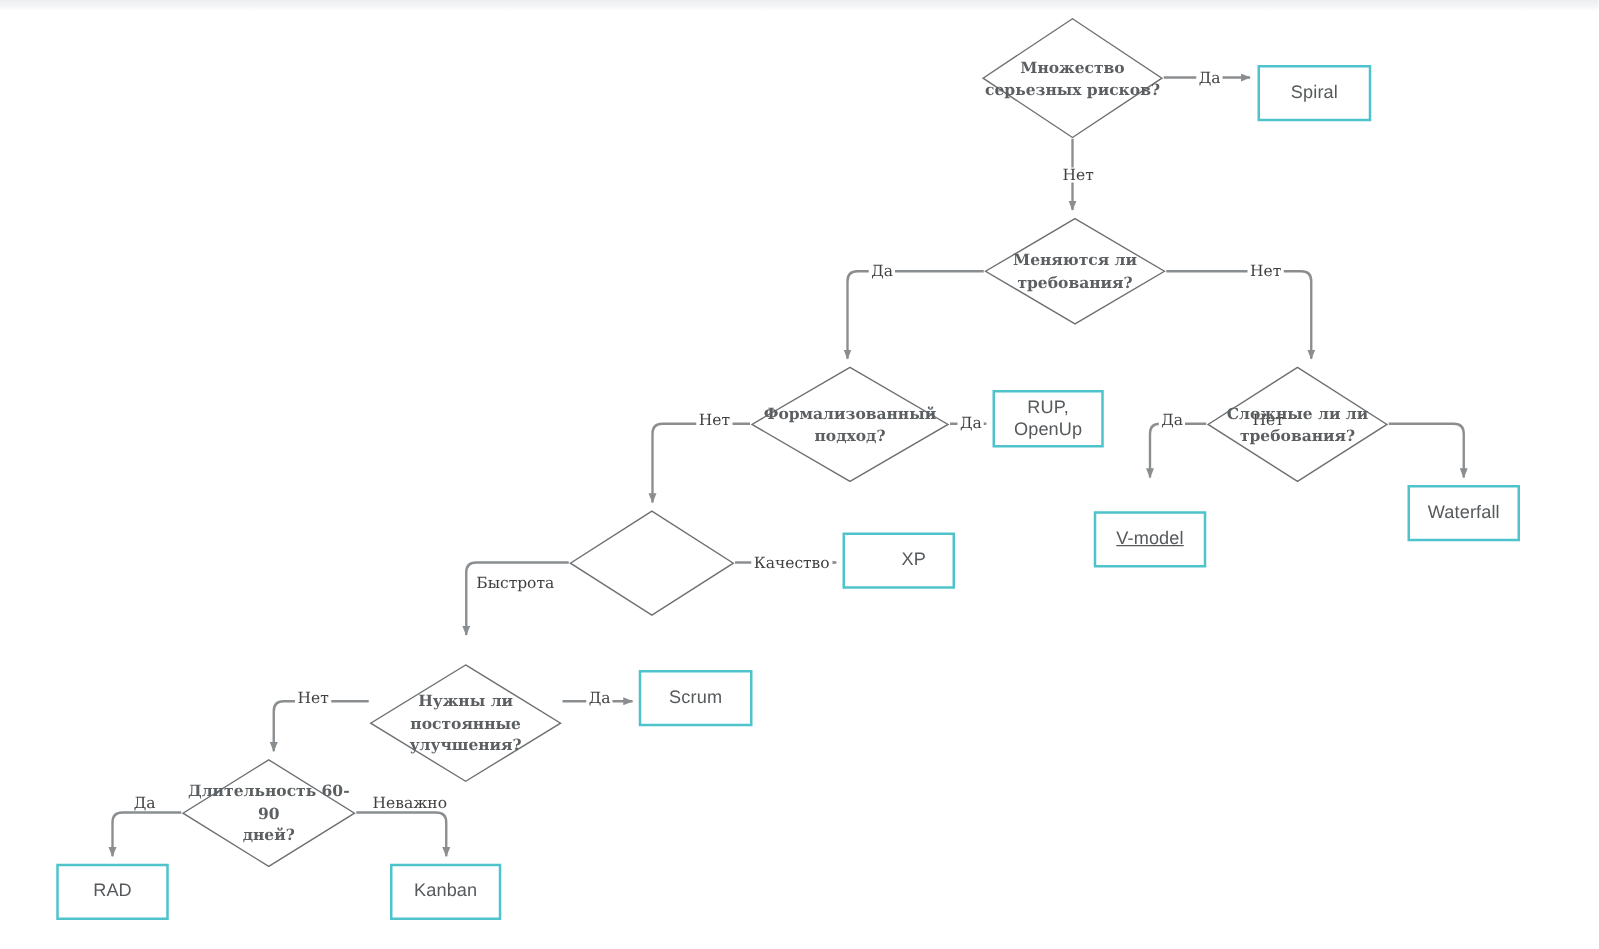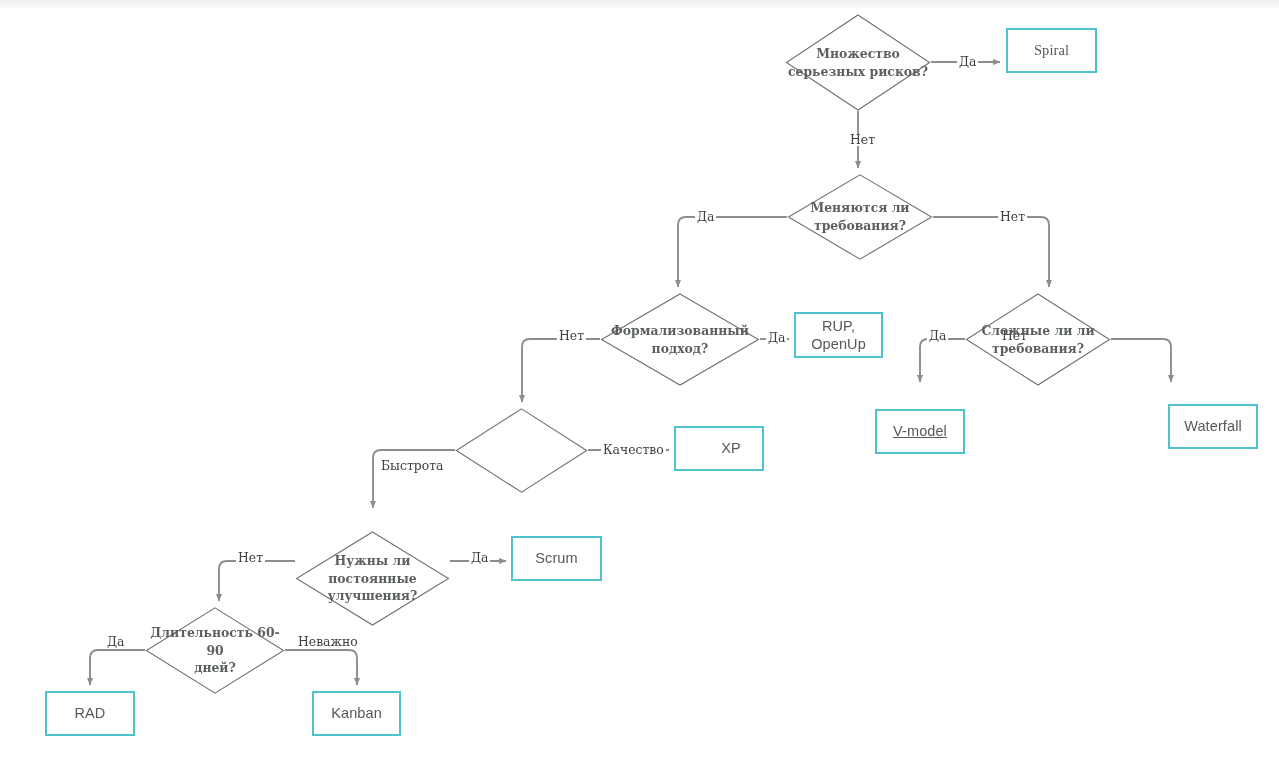--- a/index.html
+++ b/index.html
@@ -184,25 +184,25 @@
     </div>
 
     <div class="node-diamond" style="left: 145px; top: 607px; width: 140px; height: 87px;">
       <svg class="dia-shape" viewBox="0 0 100 100" preserveAspectRatio="none">
         <polygon points="50,1 99,50 50,99 1,50" fill="#ffffff" stroke="#6e7173" stroke-width="1.1" vector-effect="non-scaling-stroke"></polygon>
       </svg>
       <div class="dia-label">Длительность 60-90
 дней?</div>
     </div>
 
-    <div class="node-box" style="left: 1006px; top: 28px; width: 91px; height: 45px; font-family: Liberation Serif, serif;">Spiral</div>
+    <div class="node-box" style="left: 1006px; top: 52px; width: 91px; height: 45px;">Spiral</div>
     <div class="node-box" style="left: 794px; top: 312px; width: 89px; height: 46px;">RUP,
 OpenUp</div>
     <div class="node-box" style="left: 875px; top: 409px; width: 90px; height: 45px; text-decoration: underline;">V-model</div>
-    <div class="node-box" style="left: 1126px; top: 404px; width: 90px; height: 45px; margin-left: 42px;">Waterfall</div>
+    <div class="node-box" style="left: 1126px; top: 388px; width: 90px; height: 45px;">Waterfall</div>
     <div class="node-box" style="left: 674px; top: 426px; width: 90px; height: 45px; padding-left: 24px;">XP</div>
     <div class="node-box" style="left: 511px; top: 536px; width: 91px; height: 45px; text-align: right;">Scrum</div>
     <div class="node-box" style="left: 45px; top: 691px; width: 90px; height: 45px;">RAD</div>
     <div class="node-box" style="left: 312px; top: 691px; width: 89px; height: 45px;">Kanban</div>
 
     <div class="edge-label" style="left: 957px; top: 56px;">Да</div>
     <div class="edge-label" style="left: 848px; top: 134px;">Нет</div>
     <div class="edge-label" style="left: 695px; top: 211px;">Да</div>
     <div class="edge-label" style="left: 998px; top: 211px;">Нет</div>
     <div class="edge-label" style="left: 766px; top: 332px;">Да</div>

